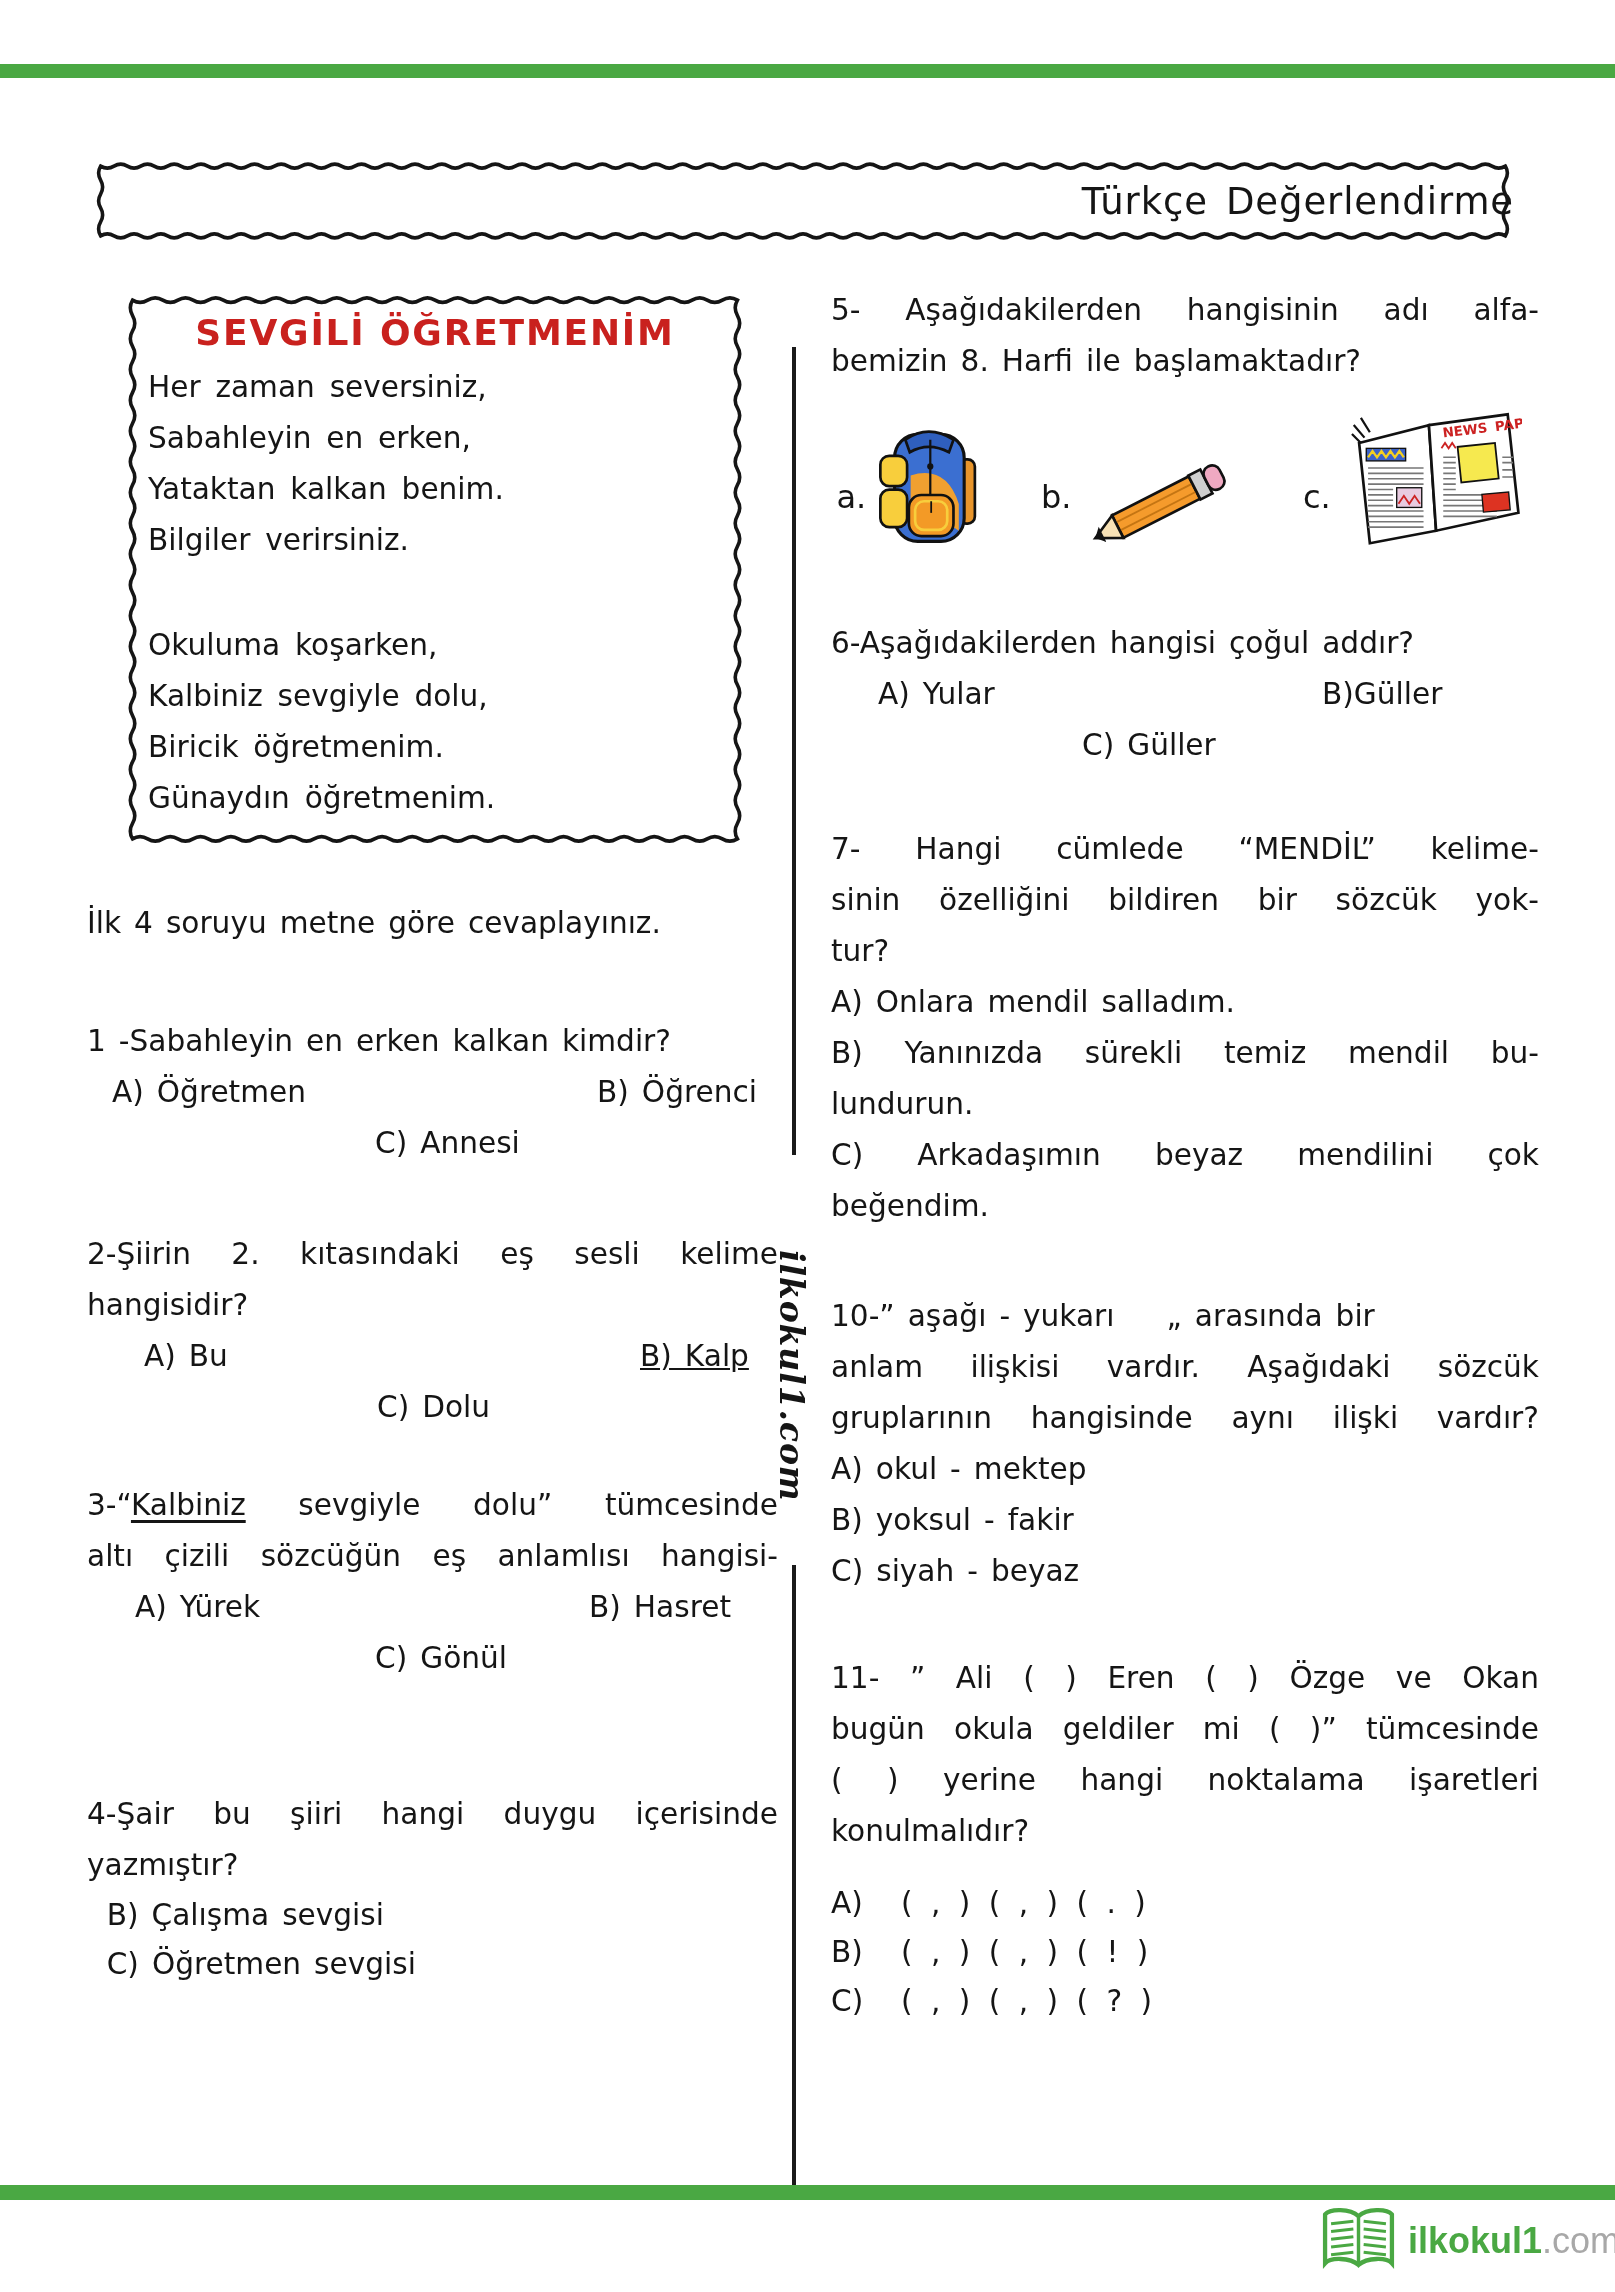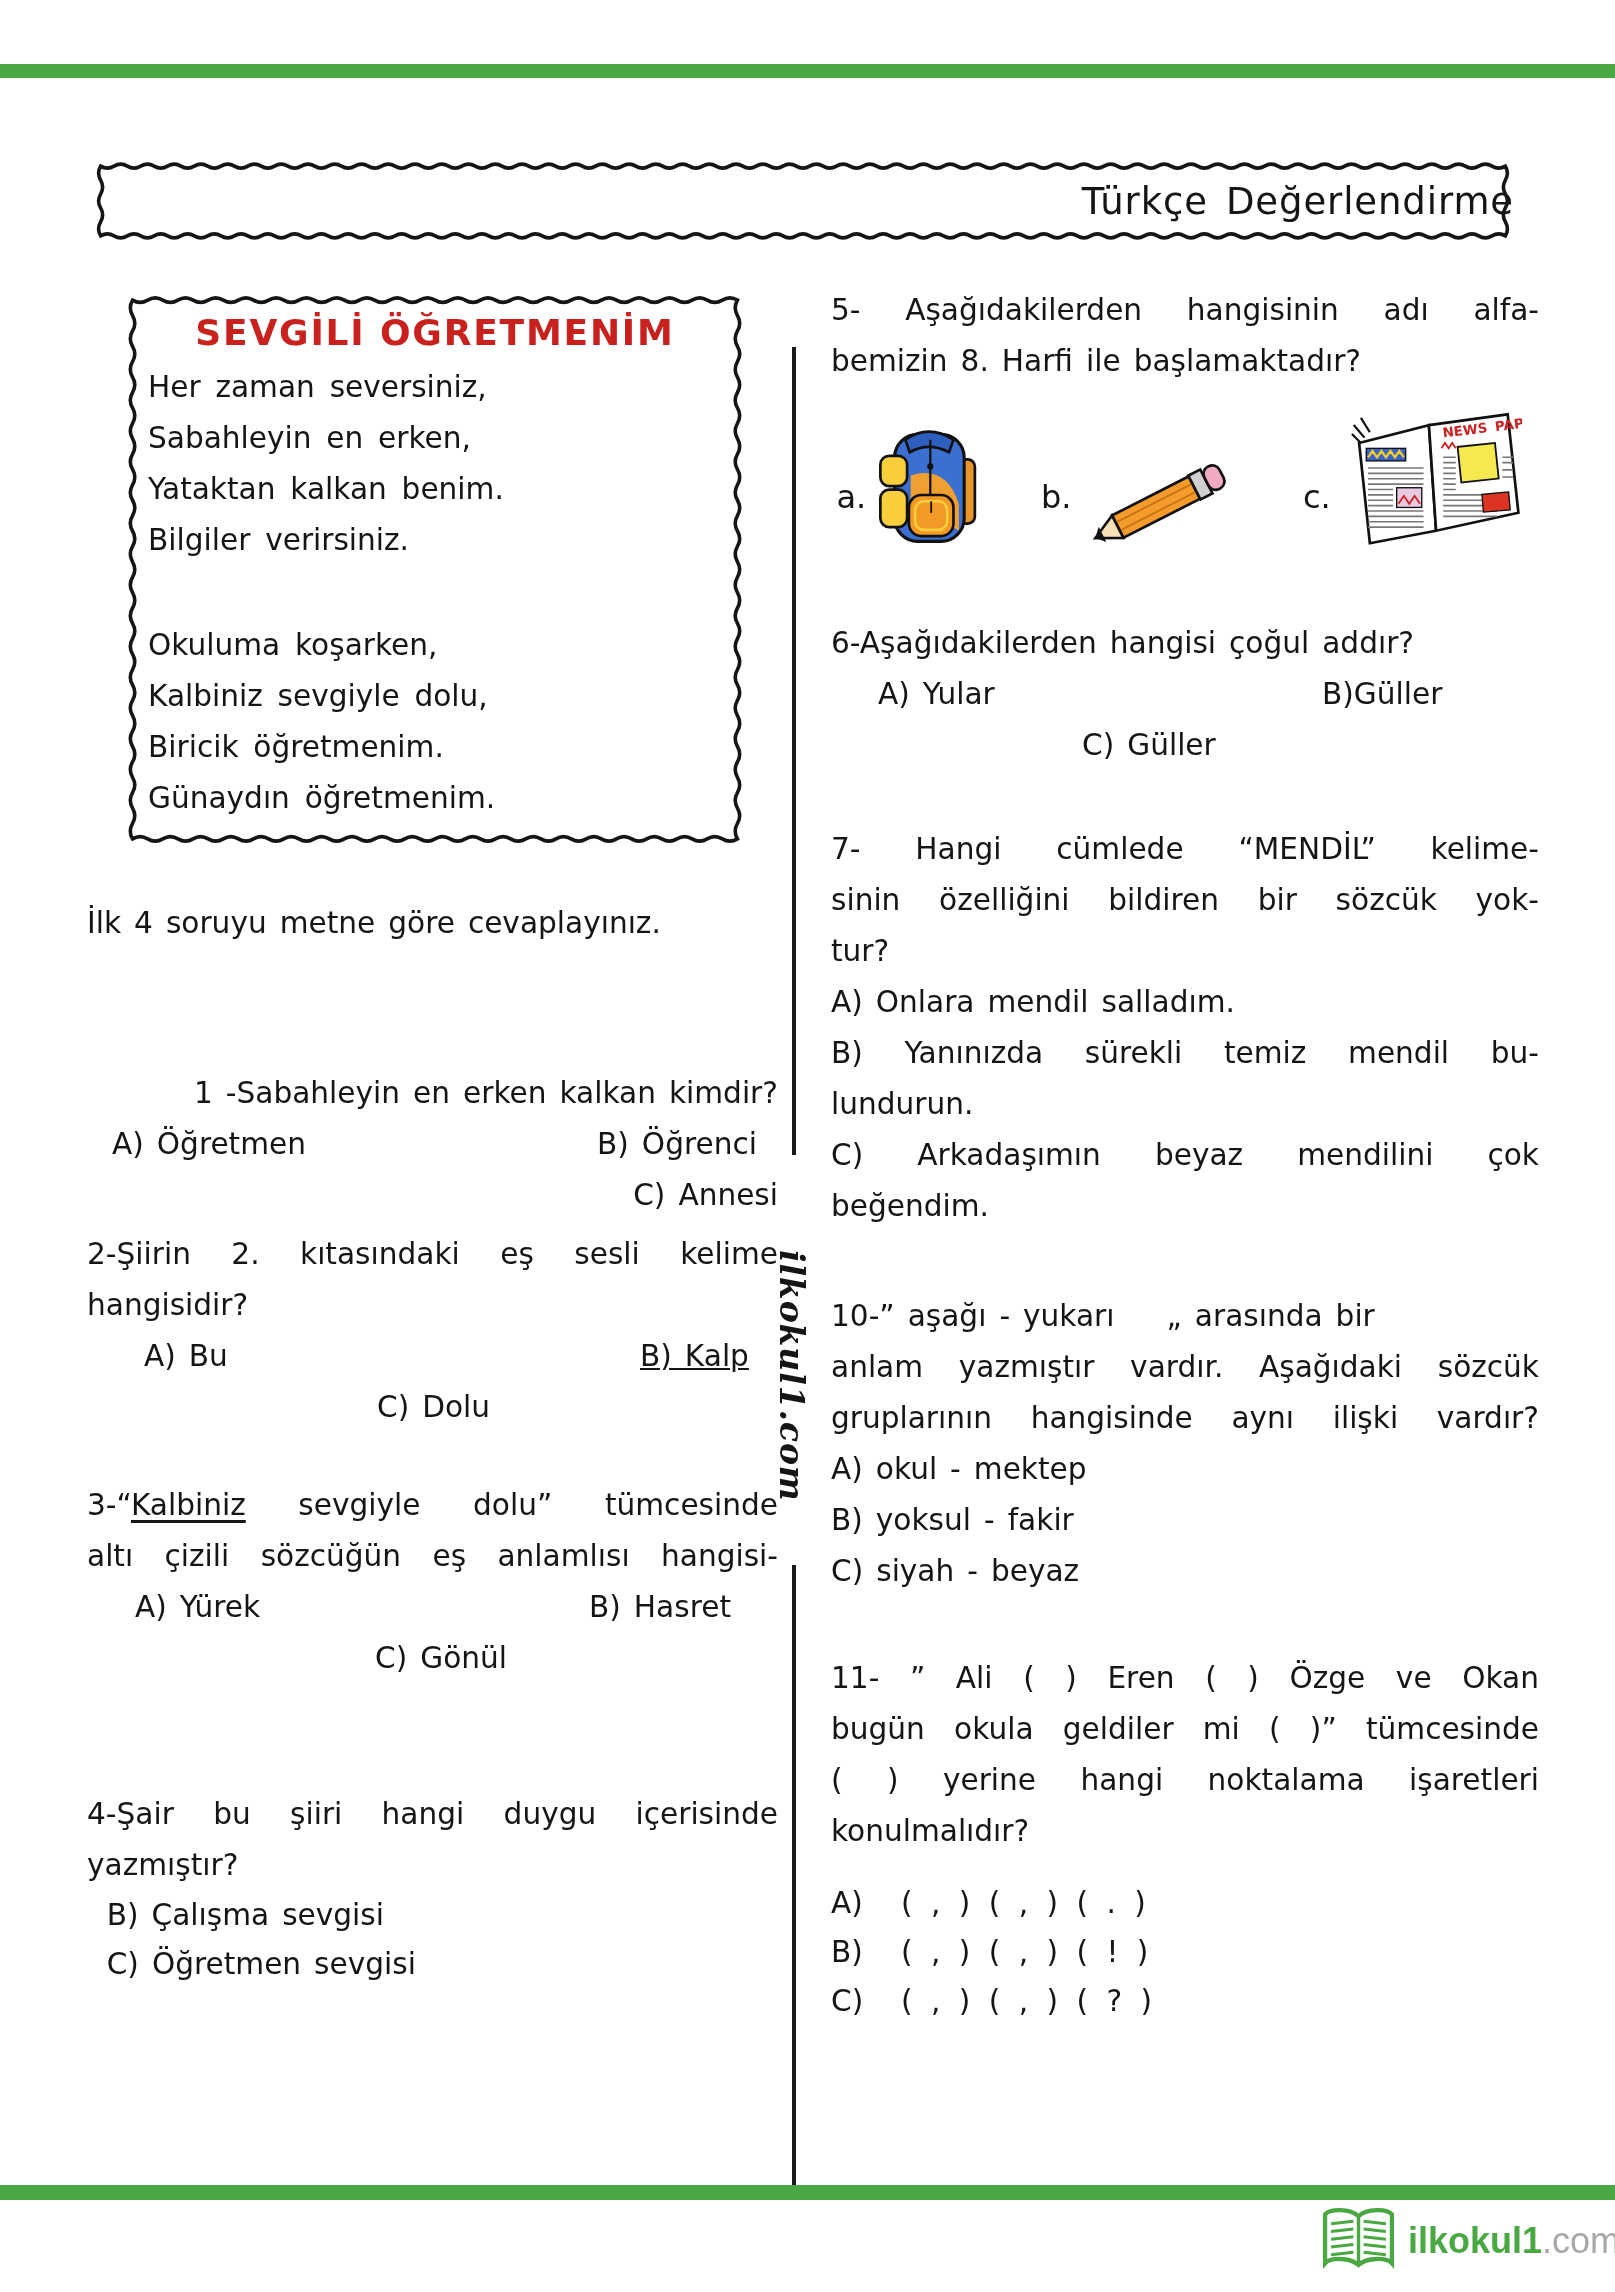--- a/index.html
+++ b/index.html
@@ -34,21 +34,21 @@
   }
   .stanza{padding-left:23px;font-size:29.6px;line-height:51px;word-spacing:5.4px;}
   .stanza.s1{margin-top:10.7px;}
   .stanza.s2{margin-top:54px;}
 
   
   .block{position:absolute;font-size:29.6px;line-height:51px;word-spacing:3.6px;}
   .col-l{left:87px;width:691px;}
   .col-r{left:831px;width:708px;}
   .instruction{top:898px;}
-  .q1{top:1068px;text-align:right;} .q2{top:1229px;} .q3{top:1480px;} .q4{top:1789px;}
+  .q1{top:1016px;} .q2{top:1229px;} .q3{top:1480px;} .q4{top:1789px;}
   .q5{top:285px;}  .q6{top:618px;}  .q7{top:824px;}
   .q10{top:1291px;} .q11{top:1653px;}
 
   .ln{height:51px;white-space:nowrap;}
   .ln.just{white-space:normal;text-align-last:justify;}
   .ln.pre{white-space:pre;}
   .u{text-decoration:underline;text-decoration-thickness:2.7px;text-underline-offset:5.4px;}
 
   
   .ab{position:relative;height:51px;}
@@ -227,21 +227,21 @@
   <div class="ln">tur?</div>
   <div class="ln">A)  Onlara mendil salladım.</div>
   <div class="ln just">B)  Yanınızda sürekli temiz mendil bu-</div>
   <div class="ln">lundurun.</div>
   <div class="ln just">C)  Arkadaşımın beyaz mendilini çok</div>
   <div class="ln">beğendim.</div>
 </div>
 
 <div class="block col-r q10">
   <div class="ln pre">10-” aşağı - yukarı    „ arasında bir</div>
-  <div class="ln just">anlam yazmıştır vardır. Aşağıdaki sözcük</div>
+  <div class="ln just">anlam ilişkisi vardır. Aşağıdaki sözcük</div>
   <div class="ln just">gruplarının hangisinde aynı ilişki vardır?</div>
   <div class="ln">A) okul - mektep</div>
   <div class="ln">B) yoksul - fakir</div>
   <div class="ln">C) siyah - beyaz</div>
 </div>
 
 <div class="block col-r q11">
   <div class="ln just">11- ” Ali ( ) Eren ( ) Özge ve Okan</div>
   <div class="ln just">bugün okula geldiler mi ( )” tümcesinde</div>
   <div class="ln just">(  ) yerine hangi noktalama işaretleri</div>

